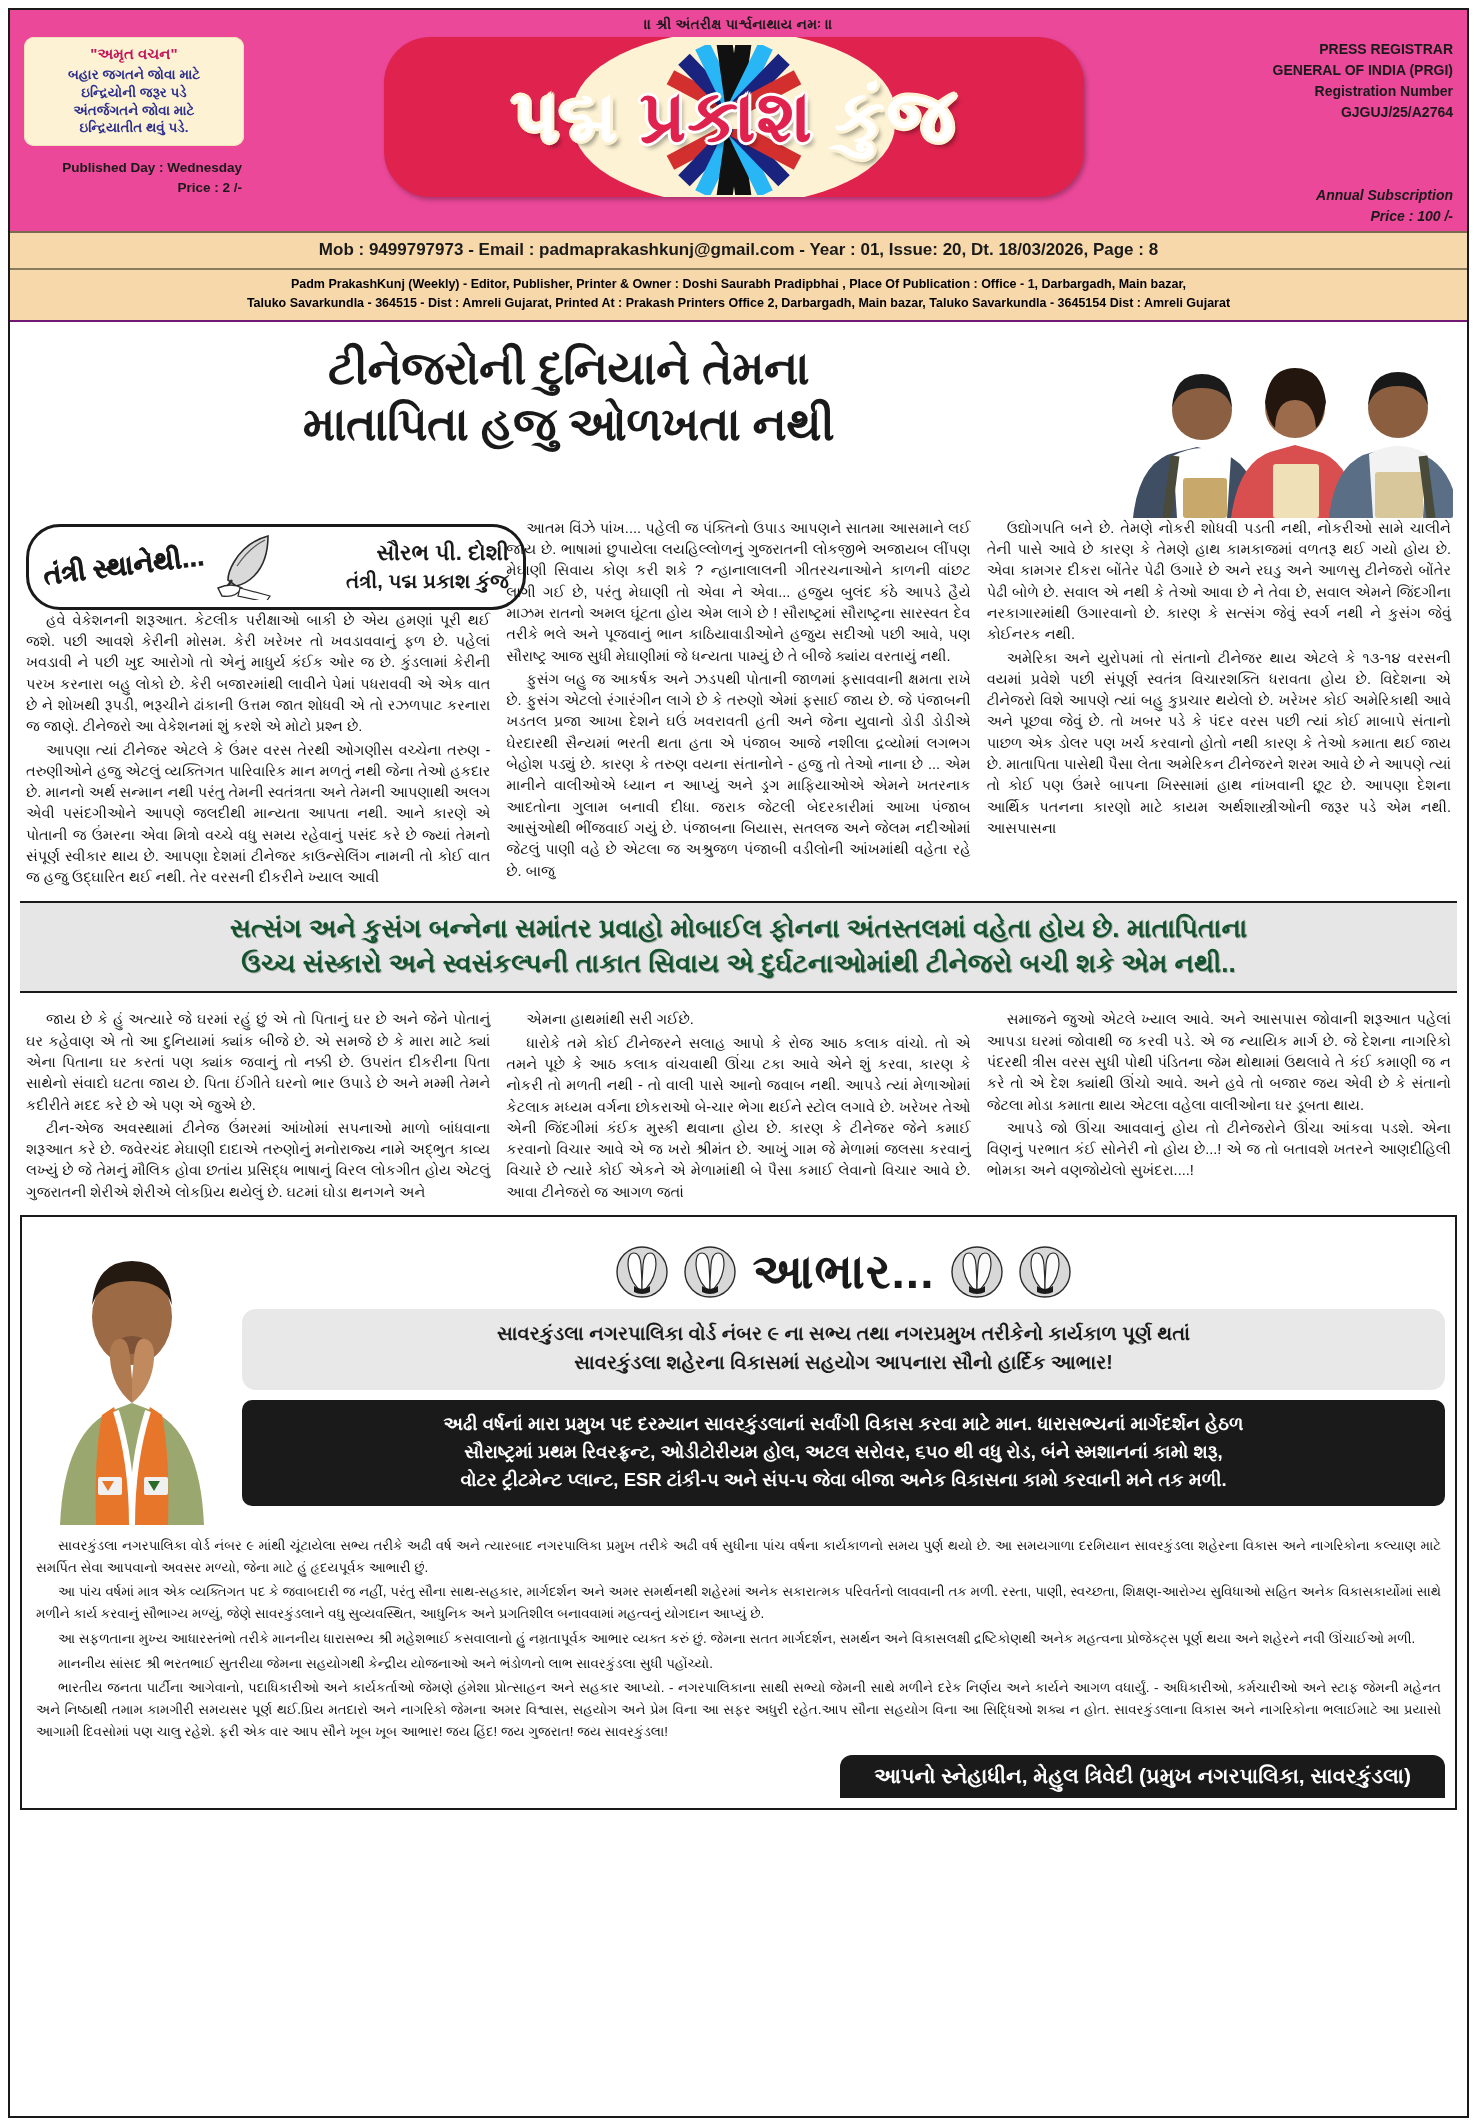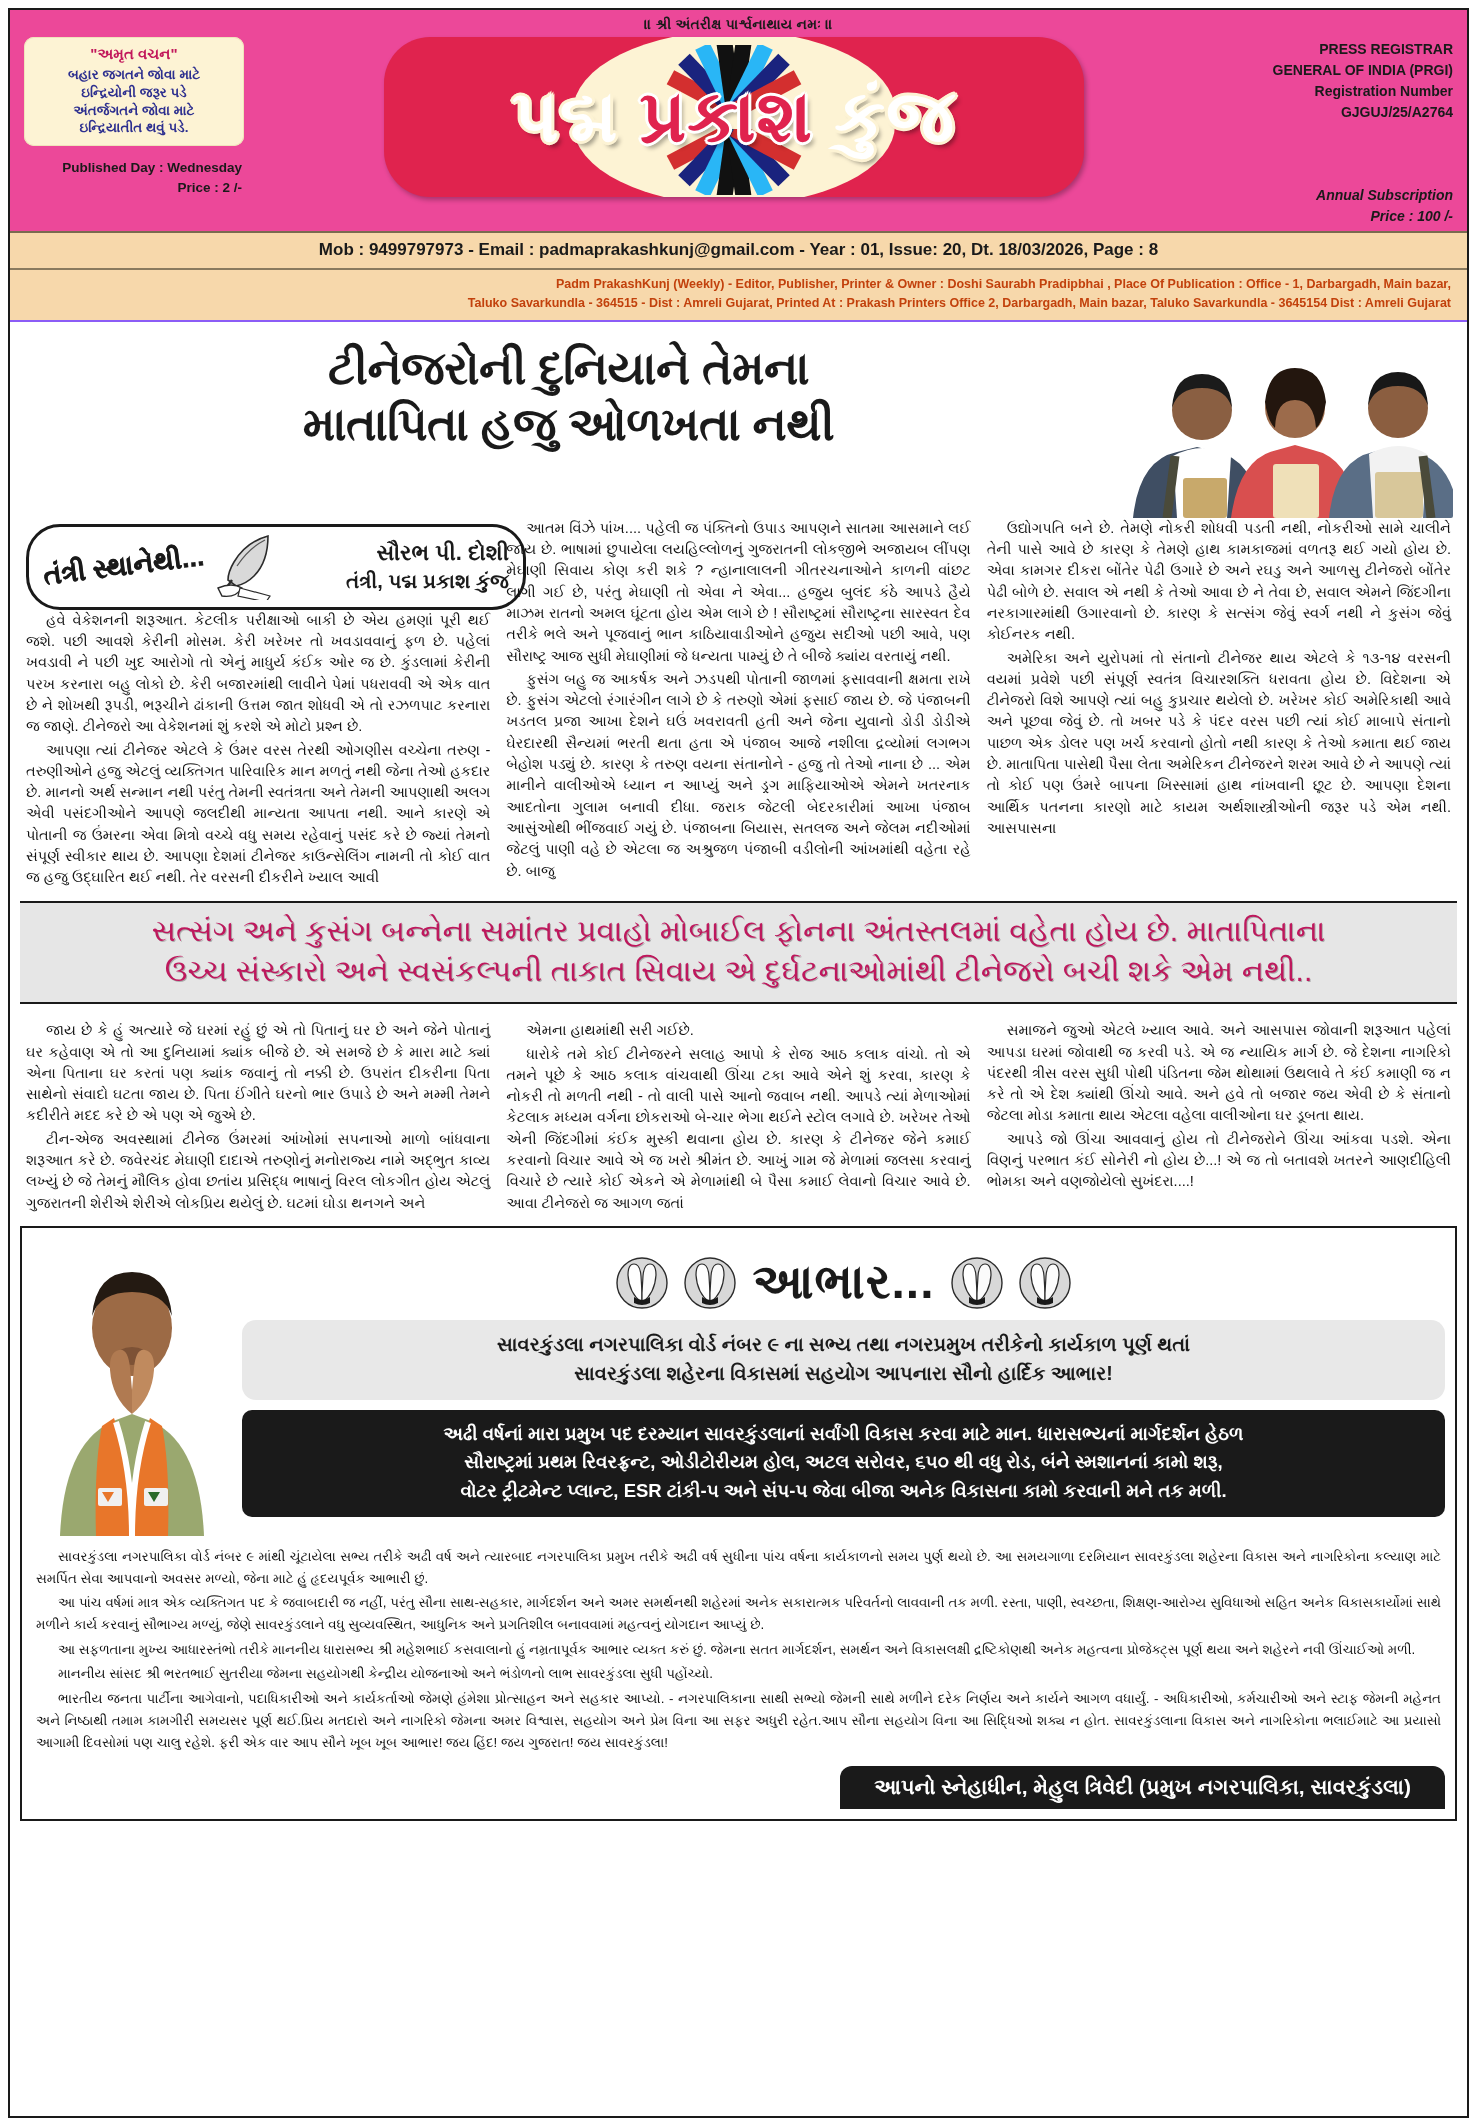--- a/index.html
+++ b/index.html
@@ -120,25 +120,25 @@
   
   .contact-bar {
     background:#f7d8ab;
     text-align:center;
     font-size:17px; font-weight:bold; color:#1a1a1a;
     padding:7px 10px 8px;
     border-bottom:2px solid #8a7a5e;
   }
   .imprint {
     background:#f7d8ab;
-    text-align:right;
-    font-size:12.5px; font-weight:bold; color:#c2410c;
+    text-align:center;
+    font-size:12.5px; font-weight:bold; color:#000000;
     line-height:1.55;
     padding:5px 16px 6px;
-    border-bottom:2px solid #8b5cf6;
+    border-bottom:2px solid #701a75;
   }
 
   
   .lead {
     display:flex;
     padding:12px 14px 0 14px;
     justify-content:center;
   }
   .lead-left { flex:1 1 auto; padding-right:10px; }
   .headline {
@@ -197,21 +197,21 @@
   
   .banner {
     margin:10px 10px 8px 10px;
     background:#e6e6e6;
     border-top:2px solid #1a1a1a;
     border-bottom:2px solid #1a1a1a;
     padding:8px 18px 10px;
     text-align:center;
   }
   .banner div {
-    font-size:30px; font-weight:normal; color:#be185d;
+    font-size:26px; font-weight:bold; color:#14532d;
     line-height:1.36;
     text-shadow:1px 1px 0 rgba(0,0,0,.25);
   }
 
   
   .adbox {
     margin:10px 10px 8px 10px;
     border:2px solid #1a1a1a;
     background:#ffffff;
     padding:8px 10px 10px;

